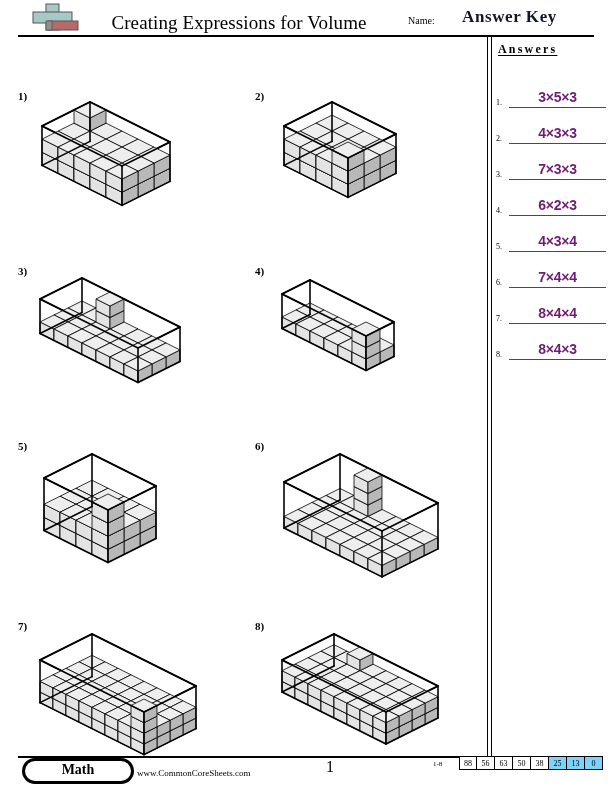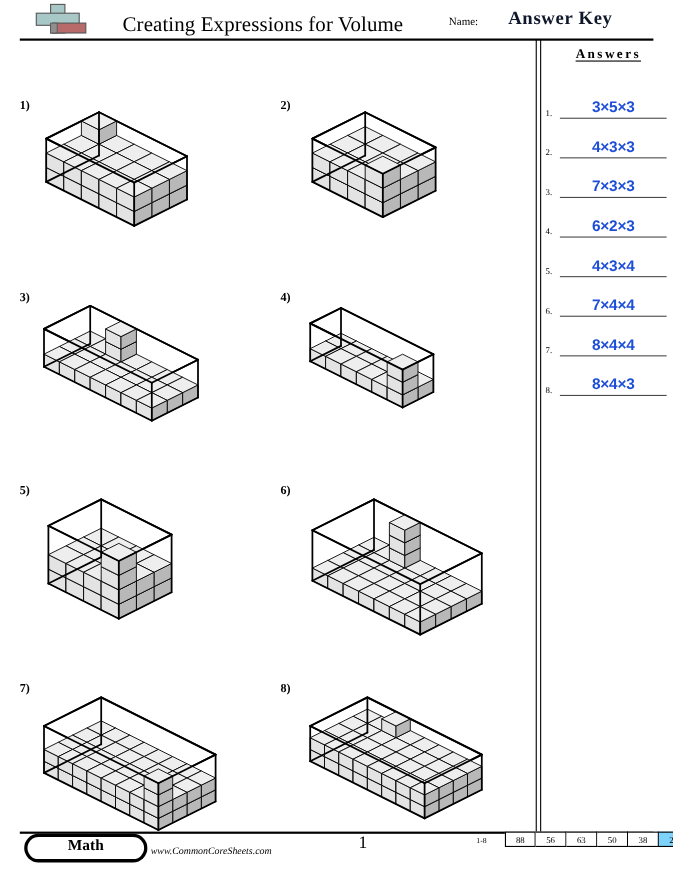--- a/index.html
+++ b/index.html
@@ -18,46 +18,46 @@
   #hrule{position:absolute;left:18px;top:35px;width:576px;height:0;
          border-top:2px solid #000;}
 
   
   #instruction{position:absolute;left:14px;top:41px;font-size:11px;font-weight:bold;
                font-family:"Liberation Serif",serif;}
 
   
   #divider-a{position:absolute;left:487px;top:36px;width:0;height:722px;border-left:1px solid #000;}
   #divider-b{position:absolute;left:491px;top:36px;width:0;height:722px;border-left:1px solid #000;}
-  #answers-head{position:absolute;left:498px;top:42px;width:110px;text-align:center;
+  #answers-head{position:absolute;left:498px;top:42px;width:110px;text-align:left;
                 font-size:12px;font-weight:bold;letter-spacing:2.2px;
                 text-decoration:underline;text-underline-offset:2px;}
   .ans-row{position:absolute;left:496px;width:112px;height:36px;}
   .ans-num{position:absolute;left:0;bottom:1px;font-size:8px;}
   .ans-line{position:absolute;left:13px;bottom:0;width:97px;height:0;border-bottom:1px solid #4a4a4a;}
   .ans-val{position:absolute;left:13px;bottom:3px;width:97px;text-align:center;
-           font-size:14px;font-weight:bold;color:#1d4ed8;
+           font-size:14px;font-weight:bold;color:#701a75;
            font-family:"Liberation Sans",sans-serif;letter-spacing:-0.2px;}
   .prob-num{position:absolute;font-size:11px;font-weight:bold;font-family:"Liberation Serif",serif;}
   .fig{position:absolute;}
   .fig svg{display:block;overflow:visible;}
 
   
   #foot-rule{position:absolute;left:18px;top:756px;width:576px;height:0;border-top:2px solid #000;}
   #mathbadge{position:absolute;left:22px;top:758px;width:112px;height:26px;
              background:#000;border-radius:13px;}
   #mathbadge .inner{position:absolute;left:3px;top:3px;width:106px;height:20px;
              background:#fff;border-radius:10px;}
   #math-text{position:absolute;left:22px;top:762px;width:112px;text-align:center;
              font-size:14px;font-weight:bold;font-family:"Liberation Serif",serif;z-index:3;}
-  #site{position:absolute;left:137px;top:768px;font-size:9px;font-family:"Liberation Serif",serif;font-style:italic;}
+  #site{position:absolute;left:137px;top:768px;font-size:9px;font-family:"Liberation Serif",serif;}
   #pagenum{position:absolute;left:300px;top:758px;width:60px;text-align:center;font-size:16px;}
   #scale{position:absolute;left:459px;top:756px;height:15px;display:flex;}
   #scale-range{position:absolute;left:433px;top:760px;font-size:7px;}
-  .sbox{width:28px;height:14px;border:1px solid #000;border-left:none;
+  .sbox{width:18px;height:14px;border:1px solid #000;border-left:none;
         font-size:8px;display:flex;align-items:center;justify-content:center;
         font-family:"Liberation Serif",serif;background:#fff;box-sizing:border-box;}
   .sbox.first{border-left:1px solid #000;}
   .sbox.hl{background:#7dd3fc;}
 </style>
 </head>
 <body>
 
 <div class="page">
 

